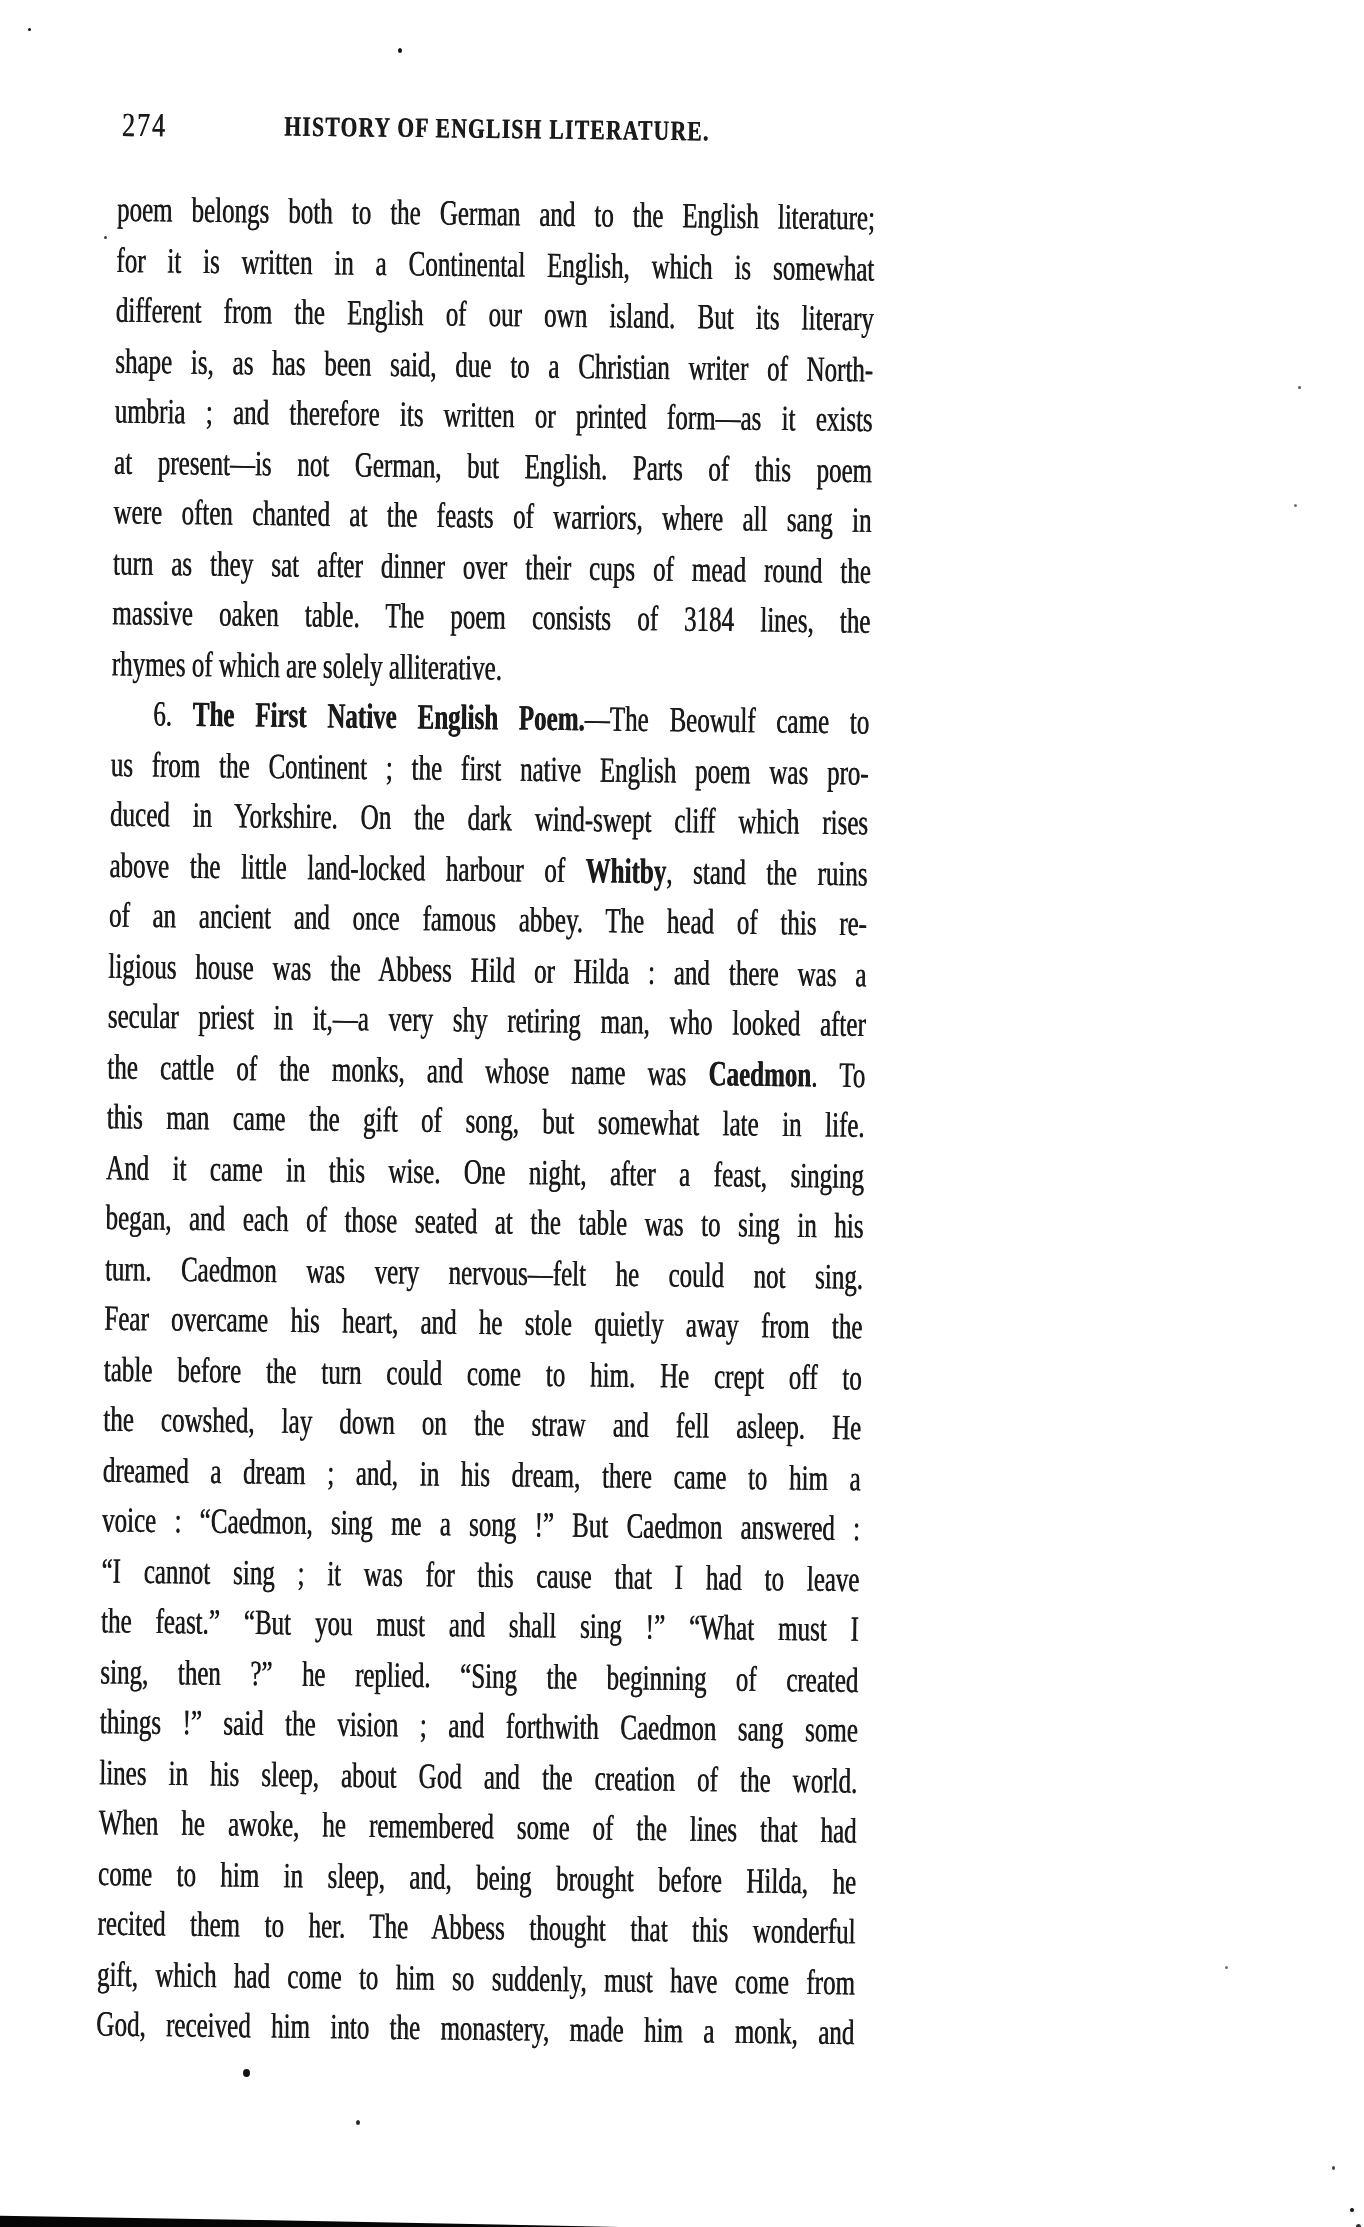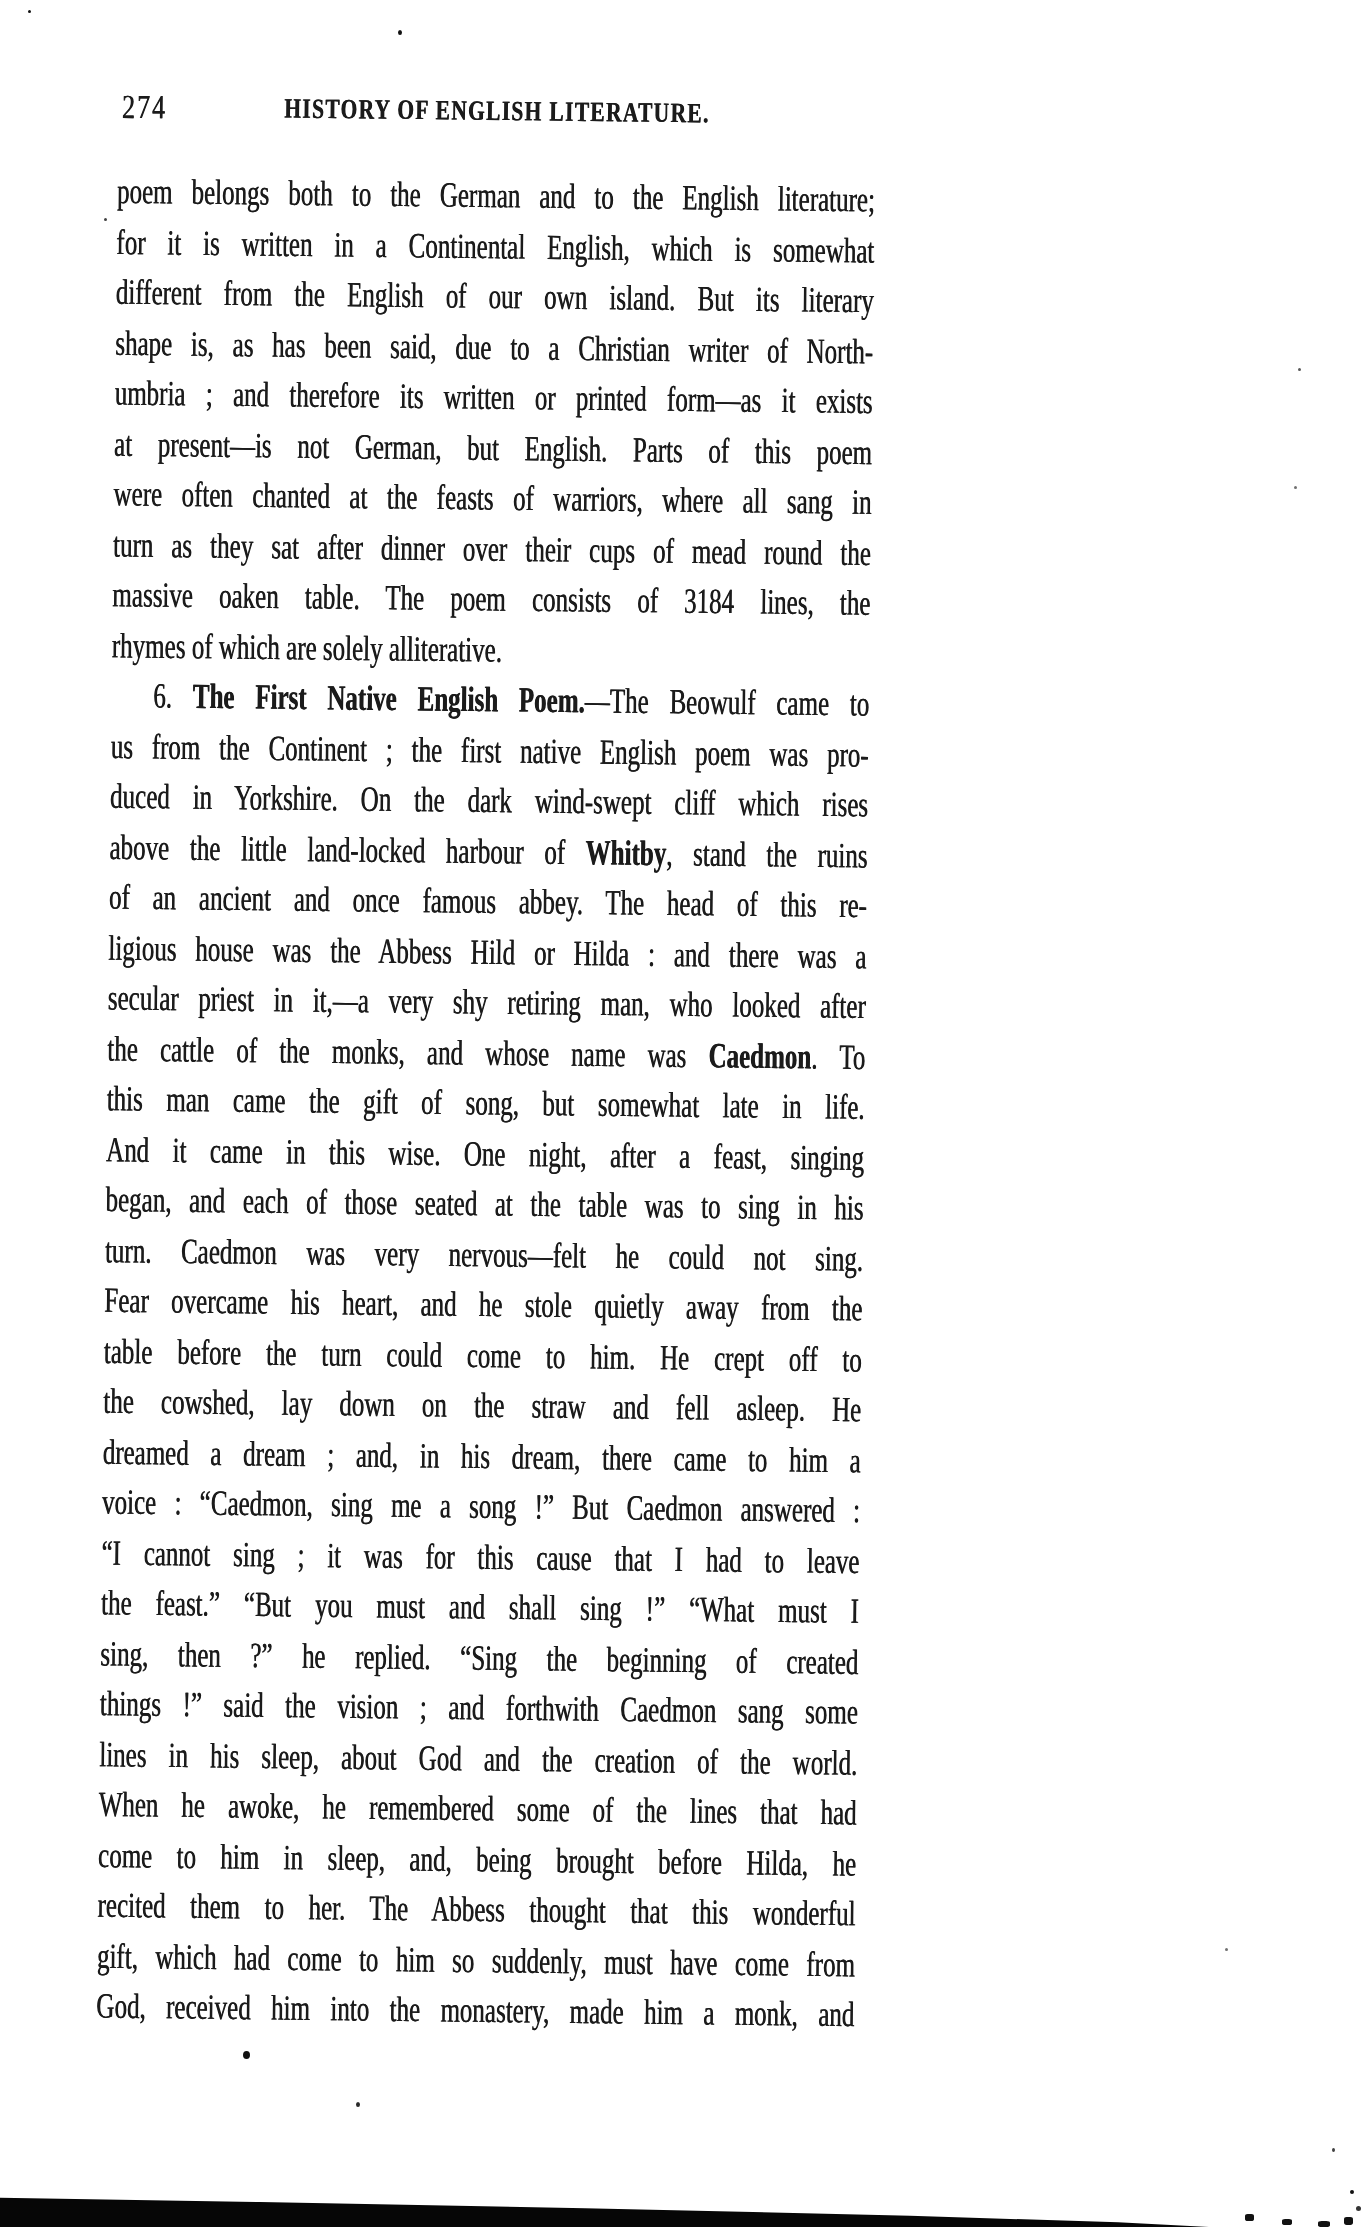--- a/index.html
+++ b/index.html
@@ -2,21 +2,21 @@
 <html><head>
 <meta charset="utf-8">
 <style>
   html,body { margin:0; padding:0; }
   body {
     width:1364px; height:2227px;
     position:relative; overflow:hidden;
     background:#ffffff;
     font-family:"Liberation Serif", serif;
   }
-  .sheet { position:absolute; inset:0; }
+  .sheet { position:absolute; inset:0;margin-top:18px; }
   .content {
     position:absolute; left:118px; top:88px; width:758px;
     transform:rotate(0.65deg); transform-origin:0 0;
   }
   .header-row { position:relative; height:42px; }
   .page-number {
     position:absolute; left:4px; top:0;
     display:inline-block;
     font-size:26px; letter-spacing:2px;
     transform:scaleY(1.3); transform-origin:0 0;

